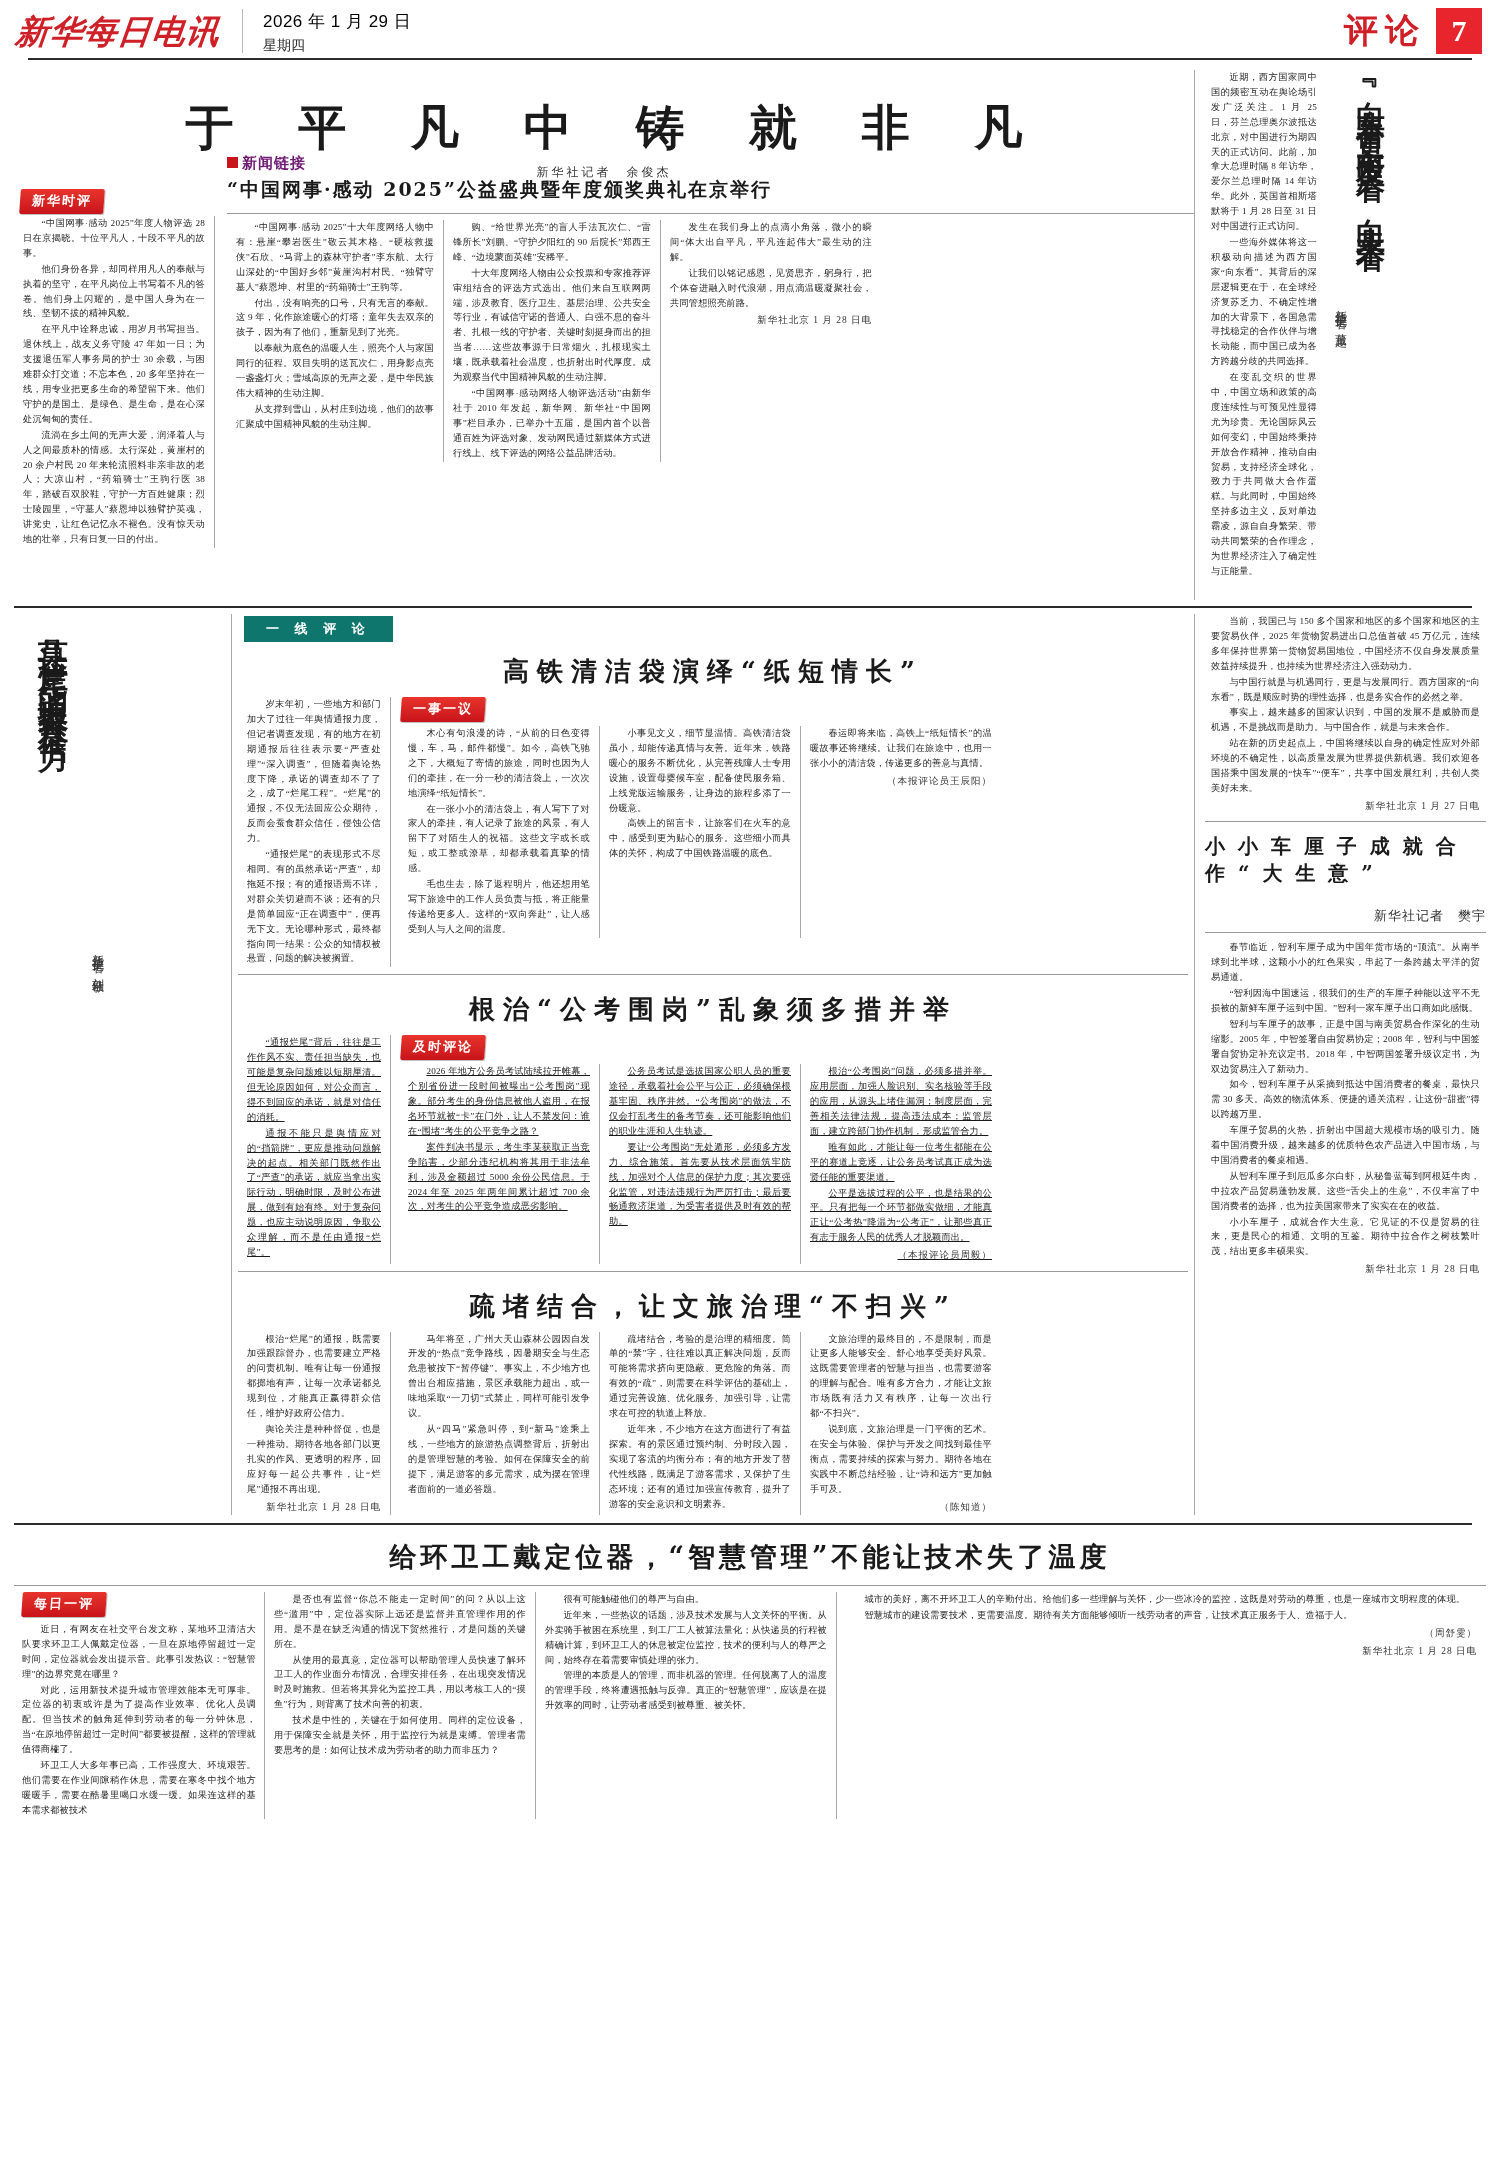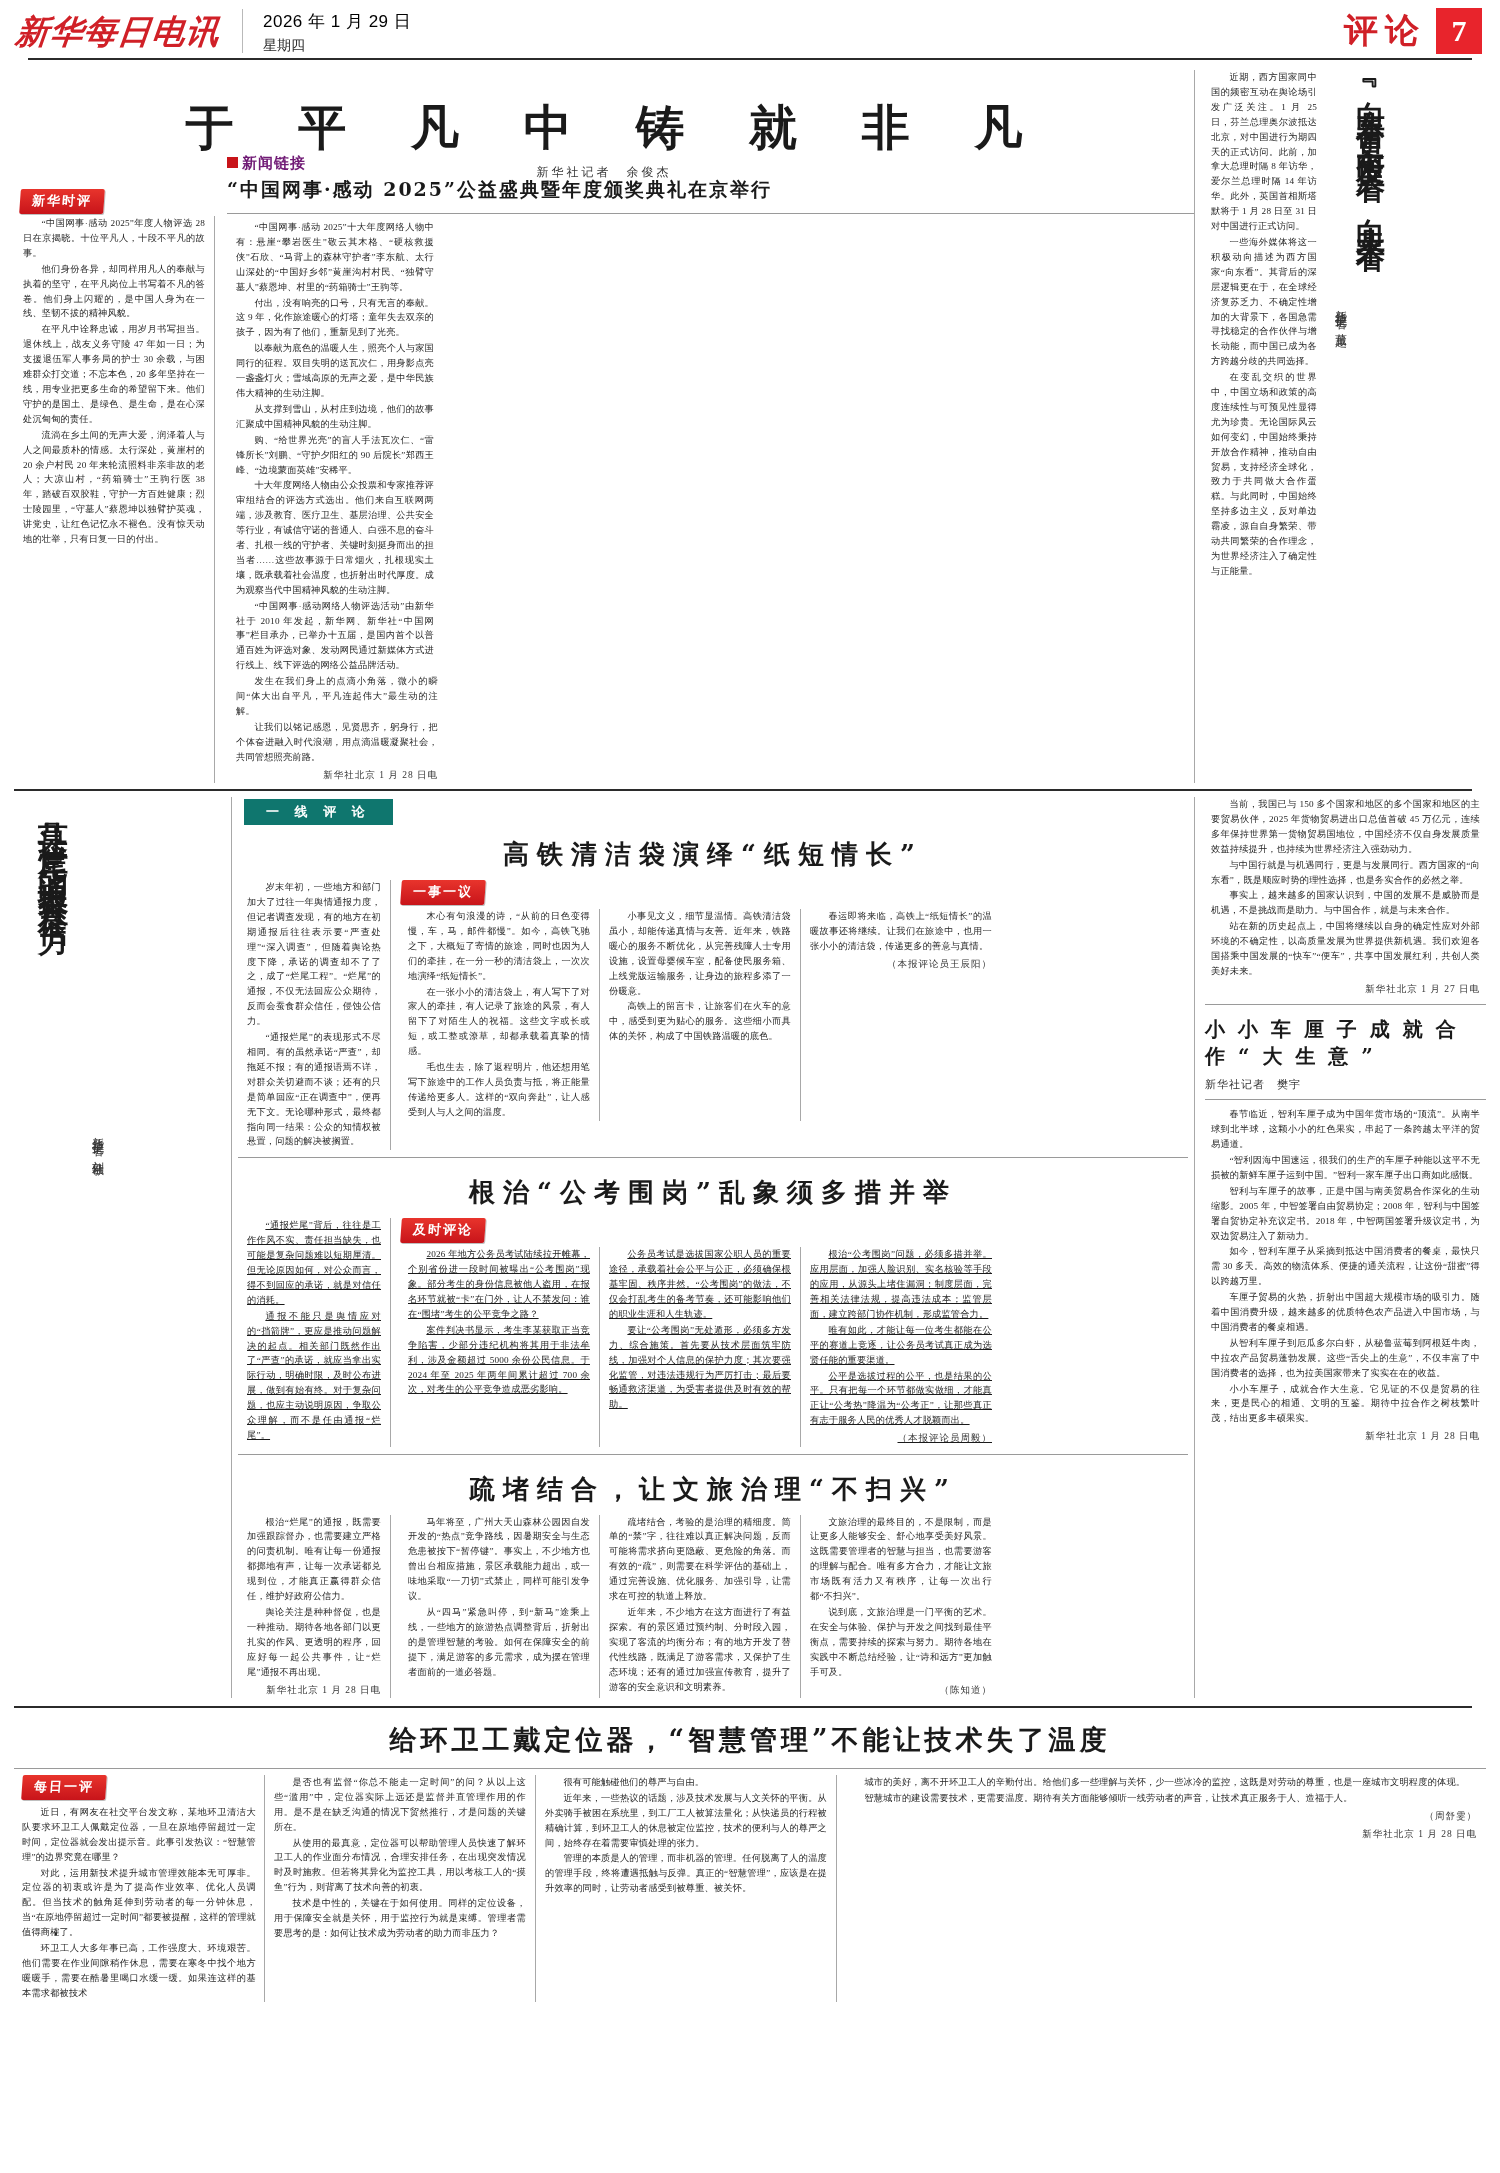--- a/index.html
+++ b/index.html
@@ -107,21 +107,21 @@
     font-size:12px; letter-spacing:2px; color:#333;
   }
 
   
   .hr-thin { height:1px; background:#9a9a9a; margin:7px 0; }
   .hr-thick { height:2px; background:#2b2b2b; margin:8px 0; }
   .vrule { width:1px; background:#a8a8a8; }
   .col { padding:0 9px; }
 
   .sig { text-align:right; font-size:9.5px; letter-spacing:1px; color:#333; margin-top:3px; }
-  .sig-c { text-align:left; font-size:11px; letter-spacing:1px; color:#333; margin-top:3px; }
+  .sig-c { text-align:right; font-size:13px; letter-spacing:1px; color:#333; margin-top:16px; }
 </style>
 </head>
 <body>
 
 <div class="page">
 
   <div class="masthead">
     <div class="mast-left">
       <div class="logo">新华每日电讯</div>
       <div class="mast-divider"></div>
@@ -158,21 +158,21 @@
         </div>
         <div class="vrule"></div>
 
         <div style="flex:1; padding-left:12px;">
           <div style="margin:-62px 0 4px 0;">
             <span class="link-label"><span class="sq"></span><span>新闻链接</span></span>
           </div>
           <div class="hl-sub" style="font-size:19px; letter-spacing:2px; padding:0 0 8px 0;">“中国网事·感动 2025”公益盛典暨年度颁奖典礼在京举行</div>
           <div class="hr-thin" style="margin:2px 0 6px 0;"></div>
 
-          <div style="display:flex;flex-direction:column;">
+          <div style="display:flex;">
             <div class="col body-col" style="width:216px;">
               <p>“中国网事·感动 2025”十大年度网络人物中有：悬崖“攀岩医生”敬云其木格、“硬核救援侠”石欣、“马背上的森林守护者”李东航、太行山深处的“中国好乡邻”黄崖沟村村民、“独臂守墓人”蔡恩坤、村里的“药箱骑士”王驹等。</p>
               <p>付出，没有响亮的口号，只有无言的奉献。这 9 年，化作旅途暖心的灯塔；童年失去双亲的孩子，因为有了他们，重新见到了光亮。</p>
               <p>以奉献为底色的温暖人生，照亮个人与家国同行的征程。双目失明的送瓦次仁，用身影点亮一盏盏灯火；雪域高原的无声之爱，是中华民族伟大精神的生动注脚。</p>
               <p>从支撑到雪山，从村庄到边境，他们的故事汇聚成中国精神风貌的生动注脚。</p>
             </div>
             <div class="vrule"></div>
             <div class="col body-col" style="width:216px;">
               <p>购、“给世界光亮”的盲人手法瓦次仁、“雷锋所长”刘鹏、“守护夕阳红的 90 后院长”郑西王峰、“边境蒙面英雄”安稀平。</p>
               <p>十大年度网络人物由公众投票和专家推荐评审组结合的评选方式选出。他们来自互联网两端，涉及教育、医疗卫生、基层治理、公共安全等行业，有诚信守诺的普通人、白强不息的奋斗者、扎根一线的守护者、关键时刻挺身而出的担当者……这些故事源于日常烟火，扎根现实土壤，既承载着社会温度，也折射出时代厚度。成为观察当代中国精神风貌的生动注脚。</p>

